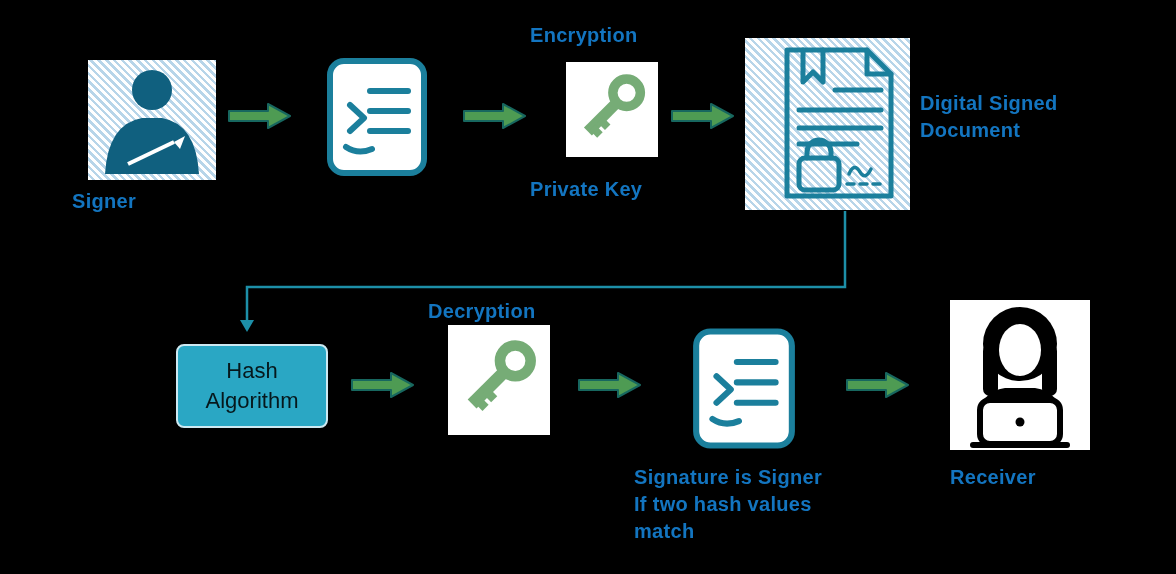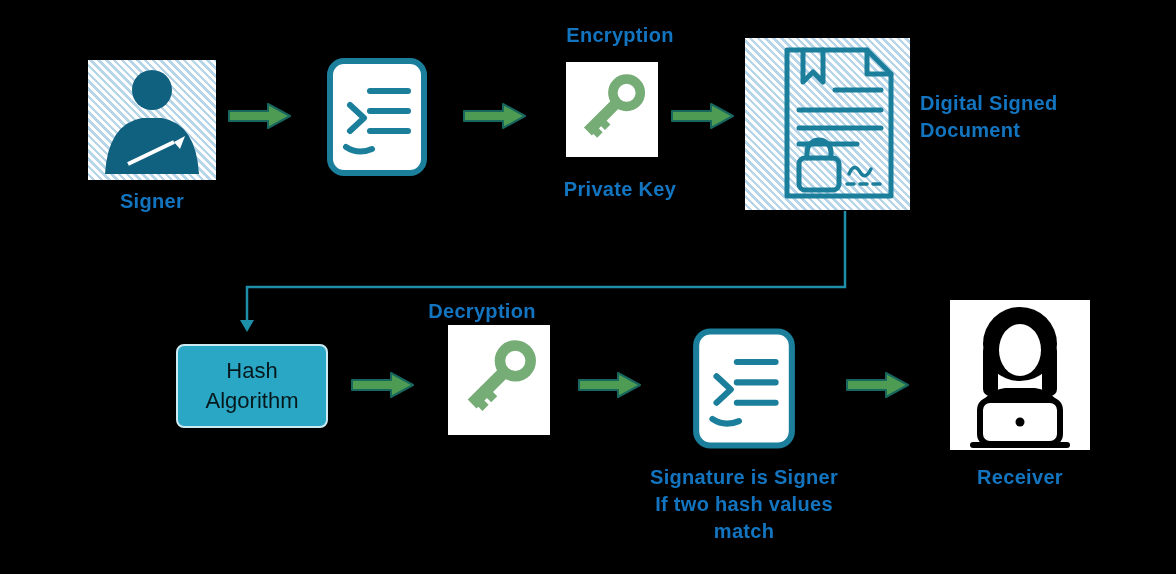--- a/index.html
+++ b/index.html
@@ -6,21 +6,21 @@
   .canvas {
     position:relative; width:1176px; height:574px; background:#000;
     font-family:"Liberation Sans", sans-serif; overflow:hidden;
   }
   .abs { position:absolute; }
   .hatch {
     background: repeating-linear-gradient(45deg, #ffffff 0px, #ffffff 3px, #b7d5e9 3px, #b7d5e9 5.5px);
   }
   .whitebox { background:#ffffff; display:flex; align-items:center; justify-content:center; }
   .label {
-    color:#1375C0; font-weight:bold; font-size:20px; text-align:center;
+    color:#1375C0; font-weight:bold; font-size:20px; 
     line-height:27px; letter-spacing:0.3px;
   }
   .label.left { text-align:left; }
   .label span { display:block; }
   .hashbox {
     background:#2AA7C4; border:2px solid #cde9f2; border-radius:8px;
     display:flex; flex-direction:column; align-items:center; justify-content:center;
     color:#06181c; font-size:22px; line-height:30px;
   }
   svg { display:block; }
@@ -118,21 +118,21 @@
 
   <div class="abs hashbox" style="left:176px; top:344px; width:148px; height:80px;">
     <span>Hash</span>
     <span>Algorithm</span>
   </div>
 
   <svg class="abs" style="left:350px; top:370px;" width="66" height="30" viewBox="0 0 64 30">
       <use href="#sym-arrow"></use>
     </svg>
 
-  <div class="abs label" style="left:392px; top:298px; width:180px;">Decryption</div>
+  <div class="abs label" style="left:428px; top:298px; width:180px;">Decryption</div>
   <div class="abs whitebox" style="left:448px; top:325px; width:102px; height:110px;">
     <svg width="96" height="96" viewBox="0 0 100 100">
       <use href="#sym-key"></use>
     </svg>
   </div>
 
   <svg class="abs" style="left:577px; top:370px;" width="66" height="30" viewBox="0 0 64 30">
       <use href="#sym-arrow"></use>
     </svg>
 

